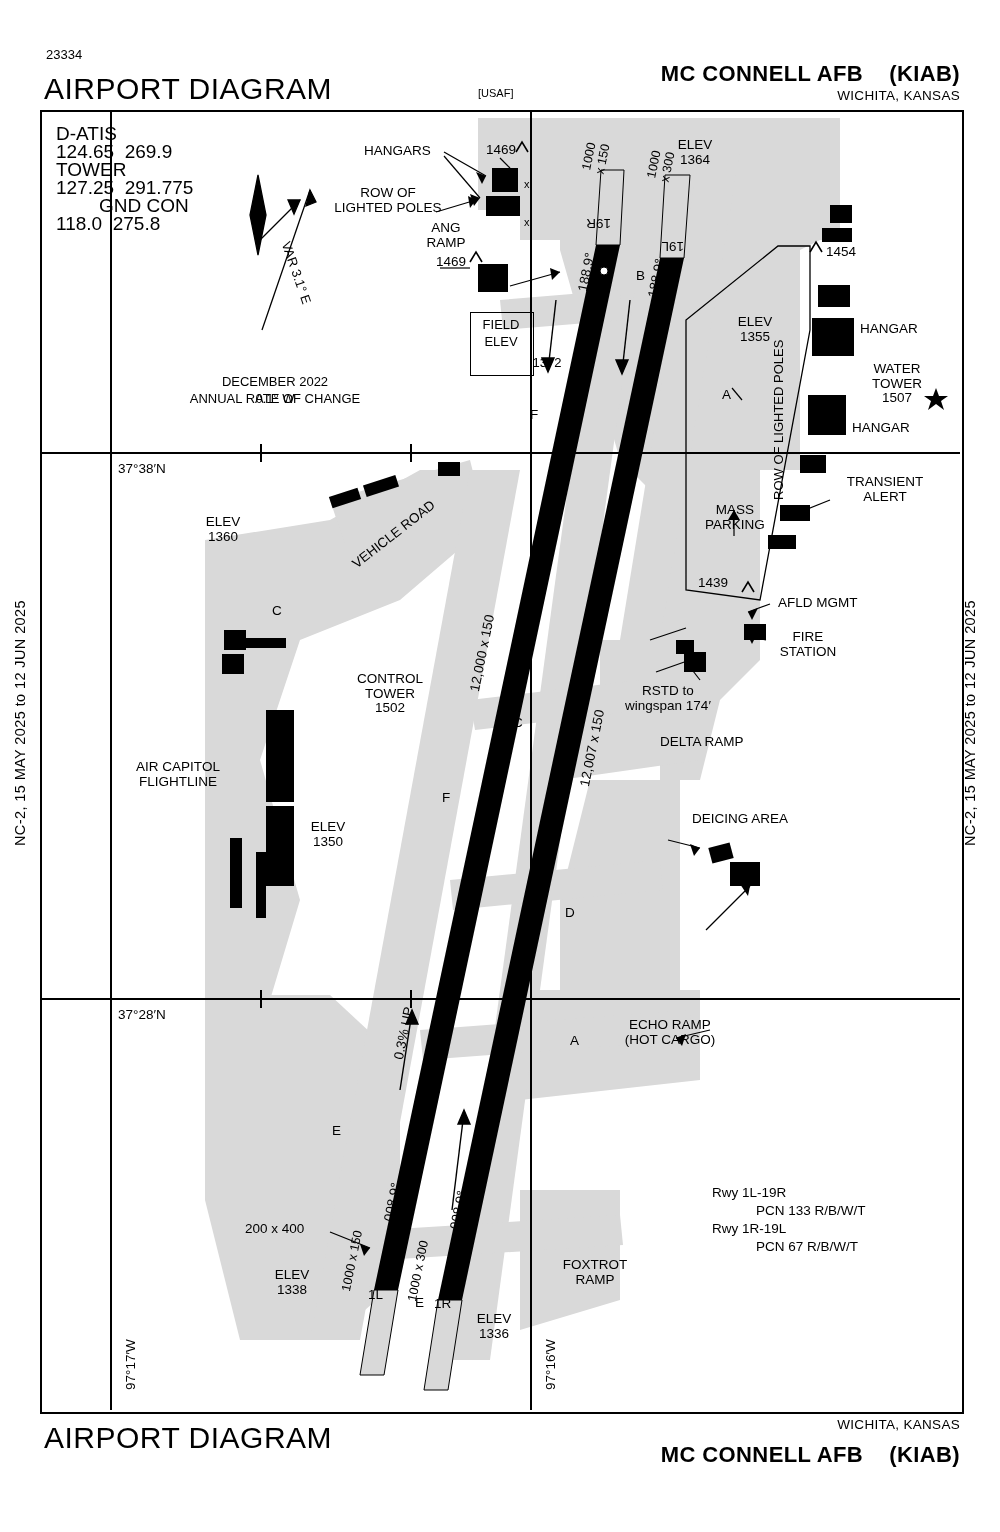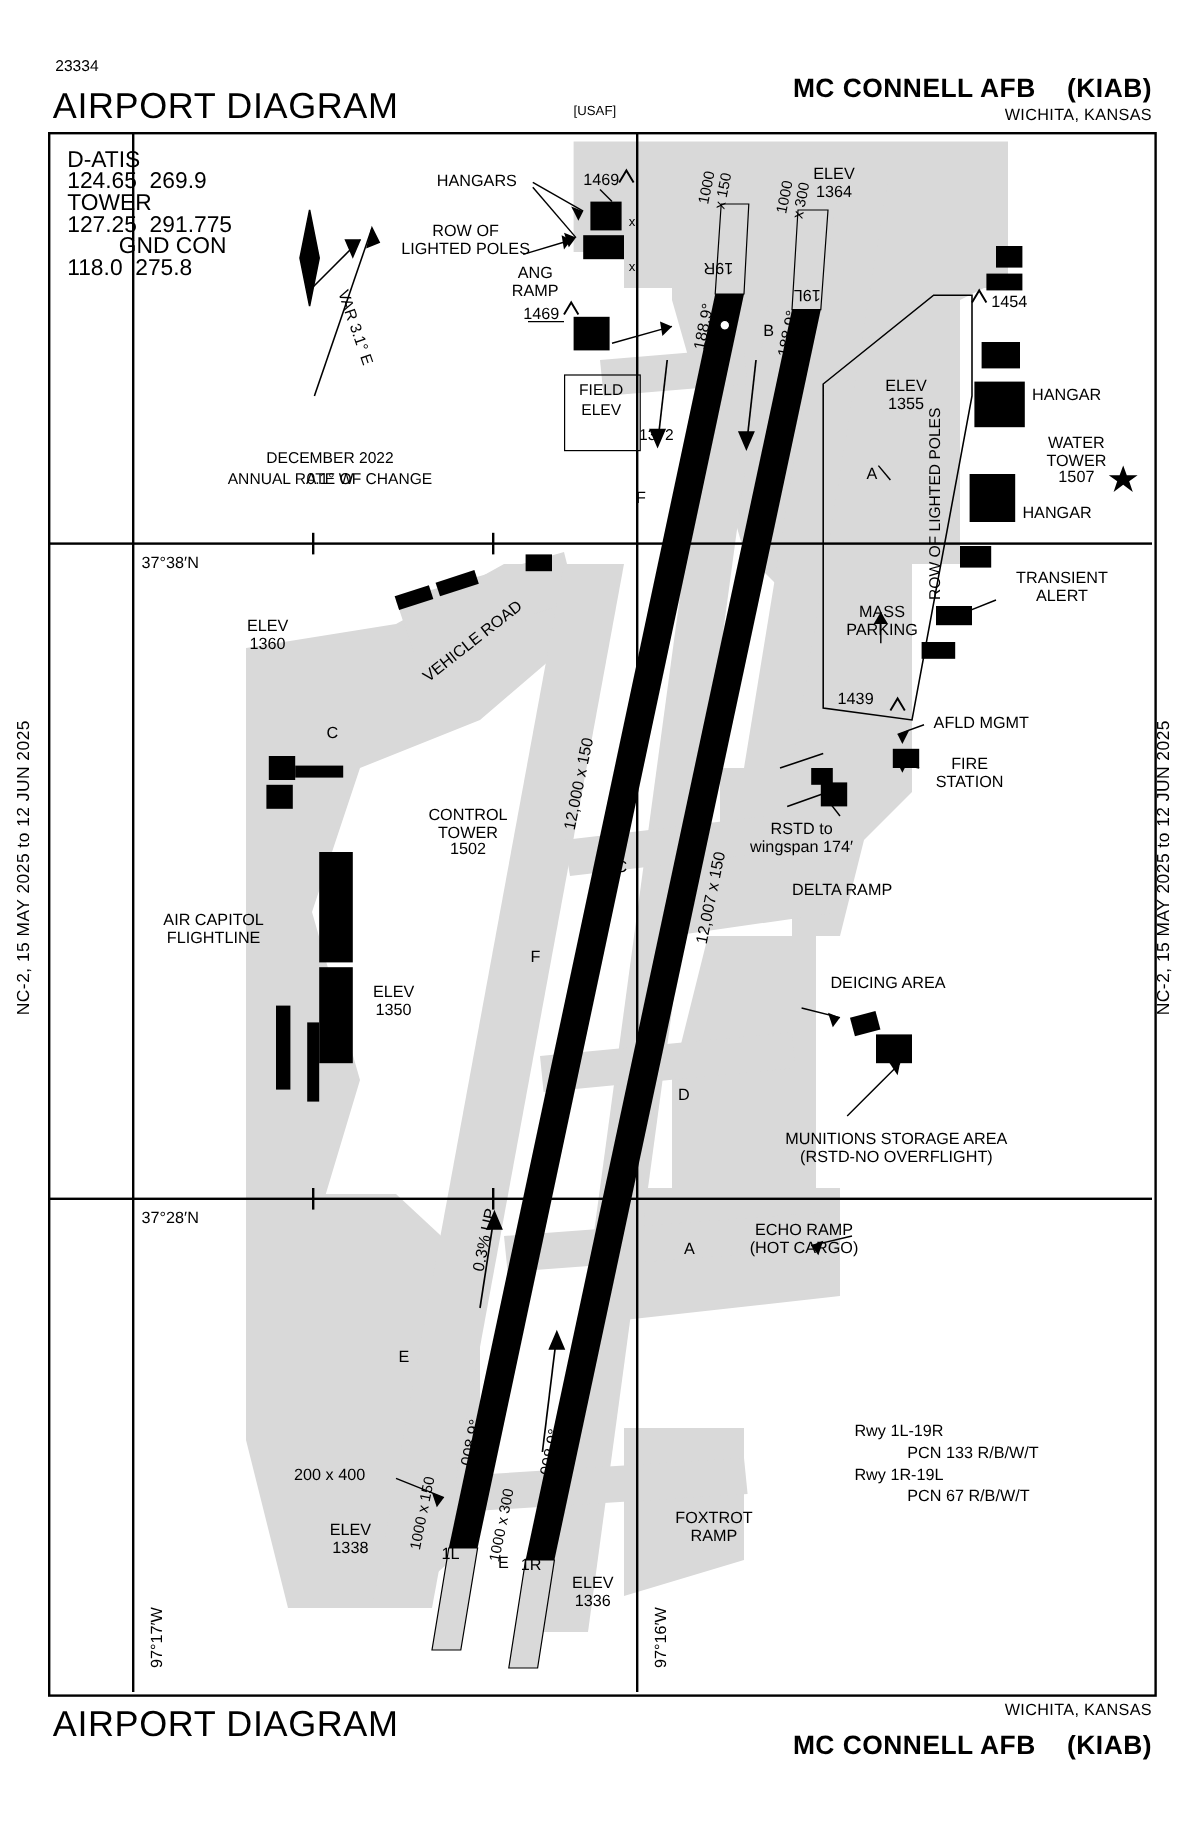--- a/index.html
+++ b/index.html
@@ -289,22 +289,20 @@
 ALERT</div>
   <div class="t lbl14 ctr" style="left:690px;top:503px;width:90px;">MASS
 PARKING</div>
   <div class="t lbl14" style="left:778px;top:596px;">AFLD MGMT</div>
   <div class="t lbl14 ctr" style="left:766px;top:630px;width:84px;">FIRE
 STATION</div>
   <div class="t lbl14 ctr" style="left:608px;top:684px;width:120px;">RSTD to
 wingspan 174′</div>
   <div class="t lbl14" style="left:660px;top:735px;">DELTA RAMP</div>
   <div class="t lbl14" style="left:692px;top:812px;">DEICING AREA</div>
-  <div class="t lbl14 ctr" style="left:604px;top:942px;width:286px;">MUNITIONS STORAGE AREA
-(RSTD-NO OVERFLIGHT)</div>
   <div class="t lbl14 ctr" style="left:600px;top:1018px;width:140px;">ECHO RAMP
 (HOT CARGO)</div>
   <div class="t lbl14 ctr" style="left:550px;top:1258px;width:90px;">FOXTROT
 RAMP</div>
   <div class="t lbl14 ctr" style="left:112px;top:760px;width:132px;">AIR CAPITOL
 FLIGHTLINE</div>
   <div class="t lbl14 rot" style="left:350px;top:560px;transform:rotate(-38deg);">VEHICLE ROAD</div>
 
   <div class="t lbl14" style="left:712px;top:1186px;">Rwy 1L-19R</div>
   <div class="t lbl14" style="left:756px;top:1204px;">PCN 133 R/B/W/T</div>

